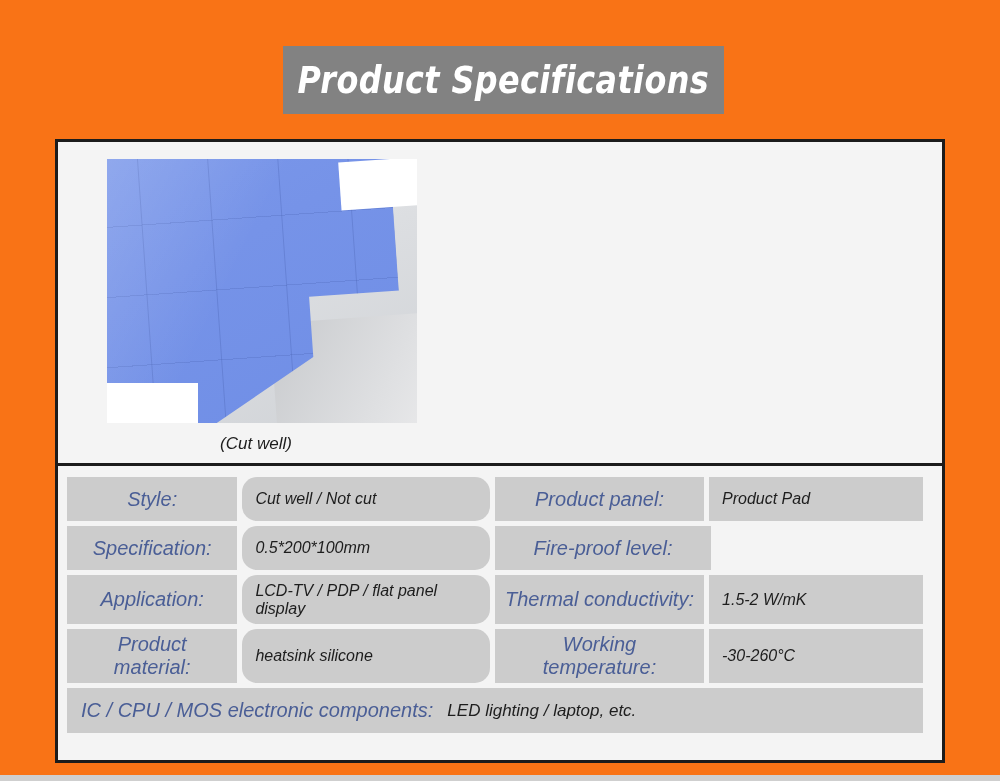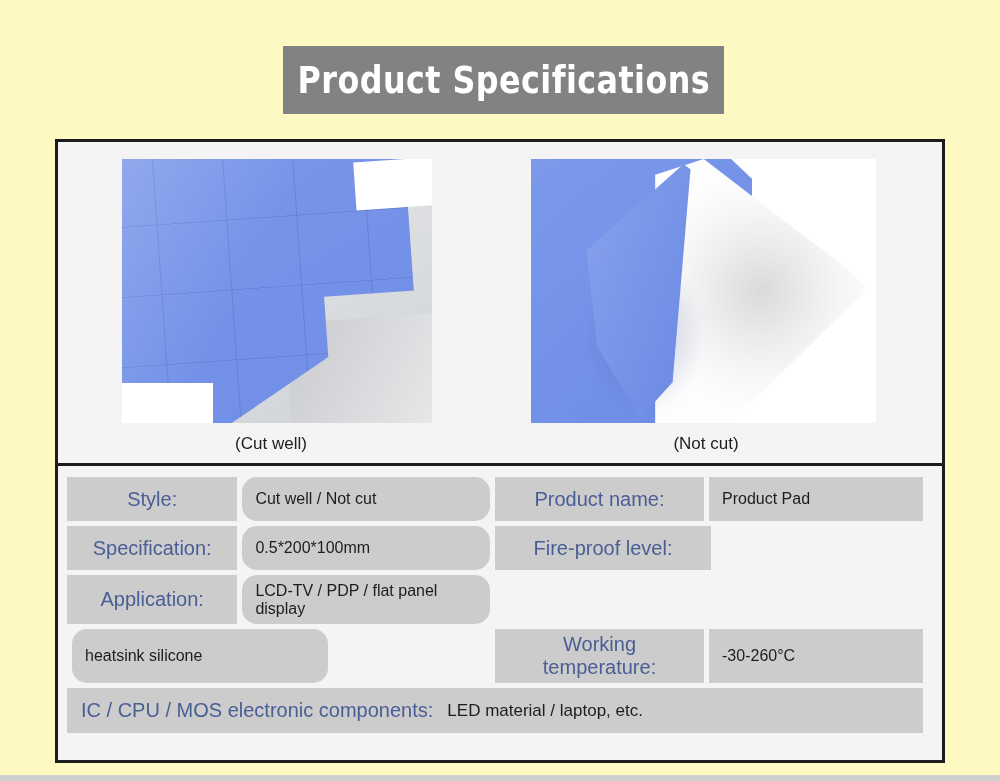--- a/index.html
+++ b/index.html
@@ -8,22 +8,23 @@
     width: 1000px;
     height: 781px;
     background: #f4f4f4;
     font-family: "Liberation Sans", sans-serif;
   }
 
   #page {
     position: relative;
     width: 1000px;
     height: 781px;
-    background: #fef9c3;
+    background: #f97316;
     overflow: hidden;
+    font-style: italic;
   }
 
   
   .banner {
     position: absolute;
     left: 283px;
     top: 46px;
     width: 441px;
     height: 68px;
     background: #828282;
@@ -56,21 +57,21 @@
   .photo-area {
     position: relative;
     height: 324px;
     border-bottom: 3px solid #1c1c1c;
   }
   .photo-cell {
     position: absolute;
     top: 0;
     height: 324px;
   }
-  .photo-cell.left  { left: 16px;   width: 442px; }
+  .photo-cell.left  { left: 1px;   width: 442px; }
   .photo-cell.right { left: 442px; width: 442px; }
 
   .photo-box {
     position: absolute;
     background: #ffffff;
     overflow: hidden;
   }
   .photo-box.left  { left: 48px; top: 17px; width: 310px; height: 264px; }
   .photo-box.right { left: 31px; top: 17px; width: 345px; height: 264px; }
 
@@ -283,80 +284,72 @@
             <div class="cut-backing-edge"></div>
             <div class="cut-sheet"></div>
             <div class="cut-gloss"></div>
             <div class="cut-white-tr"></div>
             <div class="cut-white-bl"></div>
           </div>
         </div>
         <div class="caption">(Cut well)</div>
       </div>
 
-      <div class="photo-cell right">
-        <div class="photo-box right">
-          <div class="uncut-scene">
-            <div class="uncut-blue"></div>
-            <div class="uncut-film"></div>
-            <div class="uncut-peel-shadow"></div>
-            <div class="uncut-peel"></div>
-            <div class="uncut-white-tr"></div>
-            <div class="uncut-white-br"></div>
-          </div>
-        </div>
-        <div class="caption">(Not cut)</div>
-      </div>
 
     </div>
 
     <div class="spec-table">
 
       <div class="spec-row">
         <div class="half first">
           <div class="cell label">Style:</div>
           <div class="cell value">Cut well / Not cut</div>
         </div>
         <div class="half second">
-          <div class="cell label">Product name:</div>
+          <div class="cell label">Product panel:</div>
           <div class="cell value">Product Pad</div>
         </div>
       </div>
 
       <div class="spec-row">
         <div class="half first">
           <div class="cell label">Specification:</div>
           <div class="cell value">0.5*200*100mm</div>
         </div>
         <div class="half second">
           <div class="cell label">Fire-proof level:</div>
         </div>
       </div>
 
       <div class="spec-row tall">
         <div class="half first">
           <div class="cell label">Application:</div>
           <div class="cell value">LCD-TV / PDP / flat panel display</div>
         </div>
+        <div class="half second">
+          <div class="cell label">Thermal conductivity:</div>
+          <div class="cell value">1.5-2 W/mK</div>
+        </div>
       </div>
 
       <div class="spec-row">
         <div class="half first">
+          <div class="cell label">Product material:</div>
           <div class="cell value">heatsink silicone</div>
         </div>
         <div class="half second">
           <div class="cell label">Working temperature:</div>
           <div class="cell value">-30-260°C</div>
         </div>
       </div>
 
       <div class="spec-row full">
         <div class="cell">
           <span class="full-label">IC / CPU / MOS electronic components:</span>
-          <span class="full-value">LED material / laptop, etc.</span>
+          <span class="full-value">LED lighting / laptop, etc.</span>
         </div>
       </div>
 
     </div>
 
   </div>
 
   <div class="bottom-strip"></div>
 
 </div>

